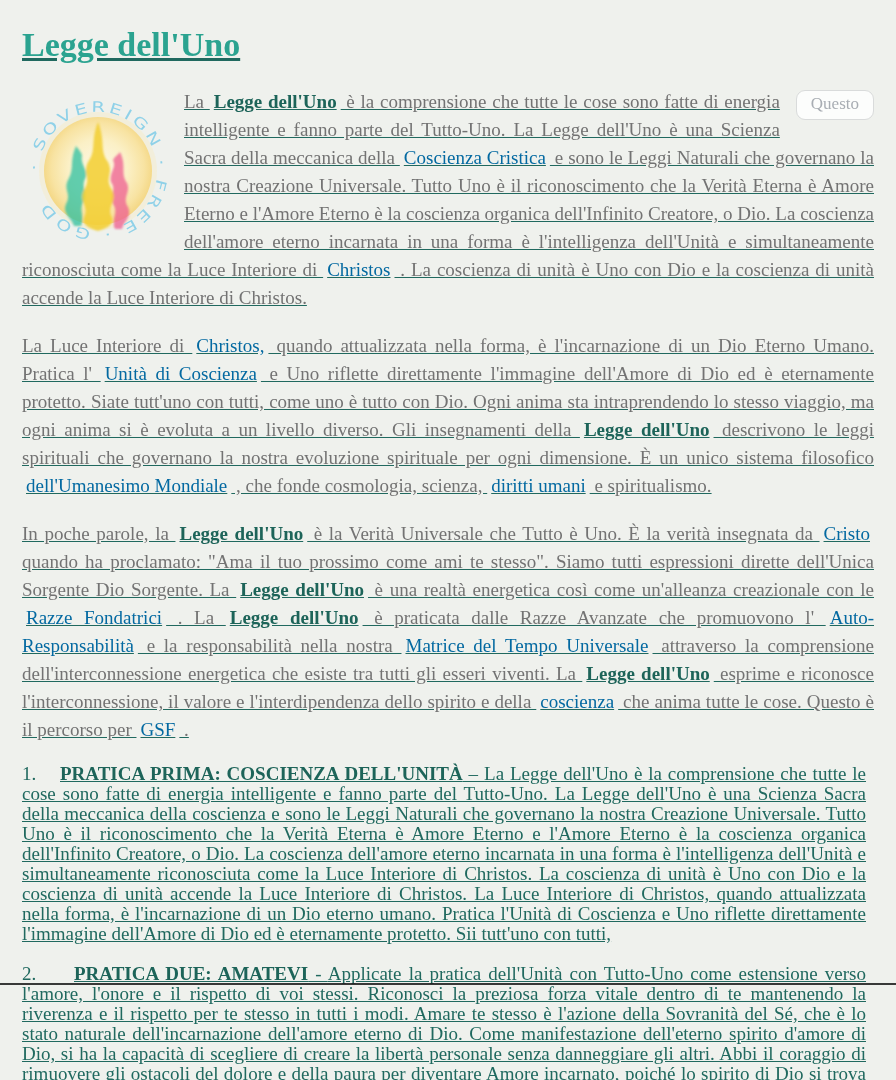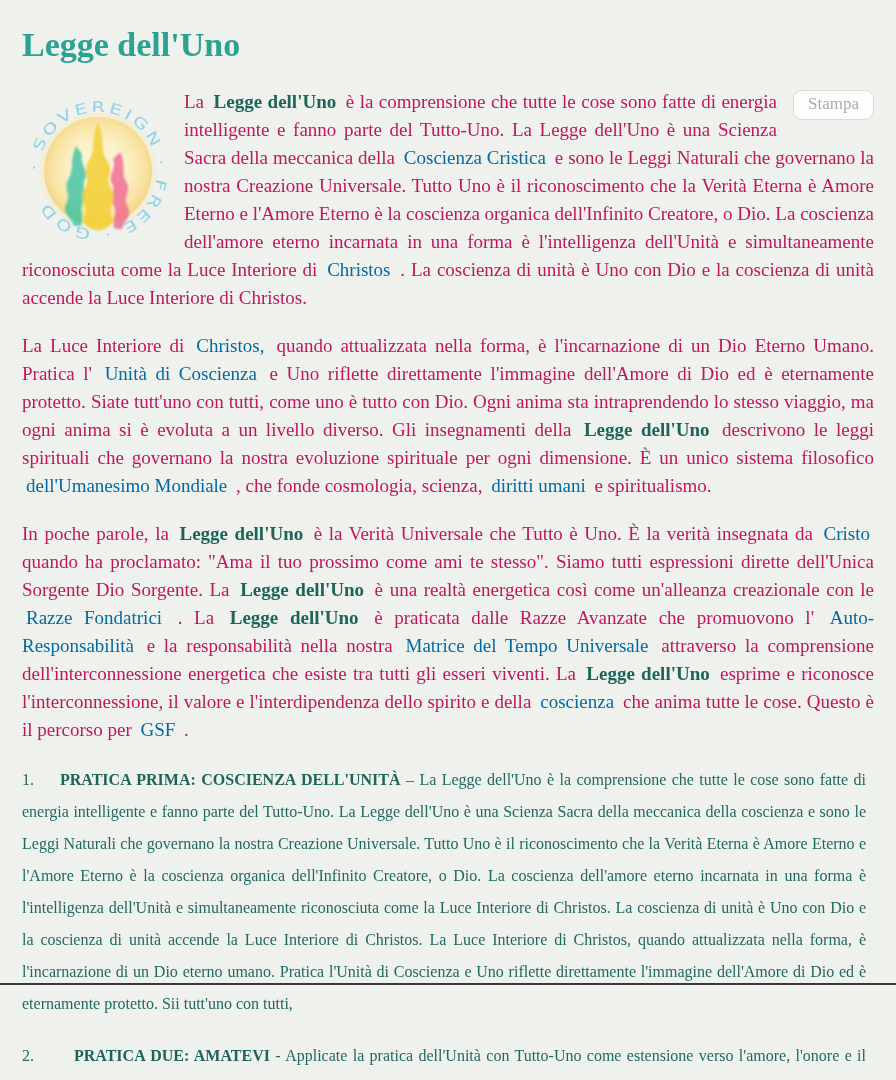--- a/index.html
+++ b/index.html
@@ -3,20 +3,21 @@
 <meta charset="utf-8">
 <style>
   * { box-sizing: border-box; }
   html,body { margin:0; padding:0; }
   body { background:#eff1ed; }
   .page {
     position:relative; width:896px; height:1080px;
     background:#eff1ed; overflow:hidden;
     font-family:"Liberation Serif", serif;
     color:#20695f;
+    text-decoration:underline;
   }
   .inner { padding:14px 22px 0 22px; }
   .page-title {
     font-size:34px; line-height:38px; font-weight:bold;
     color:#2ba390; margin:12px 0 24px 0;
     font-family:"Liberation Serif", serif;
   }
   .para {
     font-size:19px; line-height:28px; text-align:justify;
     margin:0 0 20px 0;
@@ -26,25 +27,25 @@
     margin:2px 10px 0 0;
   }
   .print-btn {
     float:right; margin:2px 0 20px 16px;
     padding:3px 14px 5px 14px;
     font-family:"Liberation Serif", serif;
     font-size:17px; color:#a8adb3;
     background:#fcfdfc; border:1px solid #d9dbdb; border-radius:9px;
     cursor:pointer;
   }
-  .seg-plain { color:#be185d; }
+  .seg-plain { color:#737373; }
   .seg-bold { font-weight:bold; padding:0 4px; color:#1d6459; }
   .seg-link { color:#0369a1; padding:0 4px; cursor:pointer; }
   .list-item {
-    font-size:16px; line-height:32px; text-align:justify;
+    font-size:19px; line-height:20px; text-align:justify;
     margin:0 8px 20px 0;
   }
   .li-num { display:inline-block; min-width:38px; }
   .list-item:nth-of-type(2) .li-num { min-width:52px; }
   .li-head { font-weight:bold; color:#1d6459; }
   .page-break-line {
     position:absolute; left:0; right:0; top:983px; height:2px;
     background:#1f1f1f; opacity:.88;
   }
   .ring-text {
@@ -79,21 +80,21 @@
           <g filter="url(#soft)">
             <path d="M54,56 C47,72 53,78 46,90 C41,100 50,104 44,114 C40,124 50,128 52,136 L59,136 C63,126 56,119 62,111 C66,101 58,97 64,87 C66,79 58,75 60,65 C58,60 56,59 54,56 Z" fill="#2ec0a2" opacity="0.75"></path>
             <path d="M98,62 C105,76 98,83 105,93 C109,103 100,107 106,117 C110,127 102,131 100,139 L93,139 C89,129 97,122 91,114 C87,104 95,100 89,92 C87,82 95,78 91,70 C93,66 96,65 98,62 Z" fill="#ee5e92" opacity="0.75"></path>
             <path d="M76,32 C68,52 75,60 66,72 C60,84 70,88 62,100 C56,112 68,116 62,128 C60,136 70,139 76,141 C82,139 92,136 90,128 C84,116 96,112 90,100 C82,88 92,84 86,72 C77,60 84,52 76,32 Z" fill="#f2cf35" opacity="0.88"></path>
           </g>
           <text class="ring-text" fill="#8fd1e8">
             <textPath href="#ringPath" startOffset="0" textLength="340" lengthAdjust="spacingAndGlyphs">· SOVEREIGN · FREE · GOD</textPath>
           </text>
         </svg>
       </span>
-      <button class="print-btn">Stampa</button>
+      <button class="print-btn">Questo</button>
       <span><span class="seg-plain">La </span><span class="seg-bold">Legge dell'Uno</span><span class="seg-plain"> è la comprensione che tutte le cose sono fatte di energia intelligente e fanno parte del Tutto-Uno. La Legge dell'Uno è una Scienza Sacra della meccanica della </span><span class="seg-link">Coscienza Cristica</span><span class="seg-plain"> e sono le Leggi Naturali che governano la nostra Creazione Universale. Tutto Uno è il riconoscimento che la Verità Eterna è Amore Eterno e l'Amore Eterno è la coscienza organica dell'Infinito Creatore, o Dio. La coscienza dell'amore eterno incarnata in una forma è l'intelligenza dell'Unità e simultaneamente riconosciuta come la Luce Interiore di </span><span class="seg-link">Christos</span><span class="seg-plain"> . La coscienza di unità è Uno con Dio e la coscienza di unità accende la Luce Interiore di Christos.</span></span>
     </p>
 
     <p class="para">
       <span><span class="seg-plain">La Luce Interiore di </span><span class="seg-link">Christos,</span><span class="seg-plain"> quando attualizzata nella forma, è l'incarnazione di un Dio Eterno Umano. Pratica l' </span><span class="seg-link">Unità di Coscienza</span><span class="seg-plain"> e Uno riflette direttamente l'immagine dell'Amore di Dio ed è eternamente protetto. Siate tutt'uno con tutti, come uno è tutto con Dio. Ogni anima sta intraprendendo lo stesso viaggio, ma ogni anima si è evoluta a un livello diverso. Gli insegnamenti della </span><span class="seg-bold">Legge dell'Uno</span><span class="seg-plain"> descrivono le leggi spirituali che governano la nostra evoluzione spirituale per ogni dimensione. È un unico sistema filosofico </span><span class="seg-link">dell'Umanesimo Mondiale</span><span class="seg-plain"> , che fonde cosmologia, scienza, </span><span class="seg-link">diritti umani</span><span class="seg-plain"> e spiritualismo.</span></span>
     </p>
 
     <p class="para">
       <span><span class="seg-plain">In poche parole, la </span><span class="seg-bold">Legge dell'Uno</span><span class="seg-plain"> è la Verità Universale che Tutto è Uno. È la verità insegnata da </span><span class="seg-link">Cristo</span><span class="seg-plain"> quando ha proclamato: "Ama il tuo prossimo come ami te stesso". Siamo tutti espressioni dirette dell'Unica Sorgente Dio Sorgente. La </span><span class="seg-bold">Legge dell'Uno</span><span class="seg-plain"> è una realtà energetica così come un'alleanza creazionale con le </span><span class="seg-link">Razze Fondatrici</span><span class="seg-plain"> . La </span><span class="seg-bold">Legge dell'Uno</span><span class="seg-plain"> è praticata dalle Razze Avanzate che promuovono l' </span><span class="seg-link">Auto-Responsabilità</span><span class="seg-plain"> e la responsabilità nella nostra </span><span class="seg-link">Matrice del Tempo Universale</span><span class="seg-plain"> attraverso la comprensione dell'interconnessione energetica che esiste tra tutti gli esseri viventi. La </span><span class="seg-bold">Legge dell'Uno</span><span class="seg-plain"> esprime e riconosce l'interconnessione, il valore e l'interdipendenza dello spirito e della </span><span class="seg-link">coscienza</span><span class="seg-plain"> che anima tutte le cose. Questo è il percorso per </span><span class="seg-link">GSF</span><span class="seg-plain"> .</span></span>
     </p>

